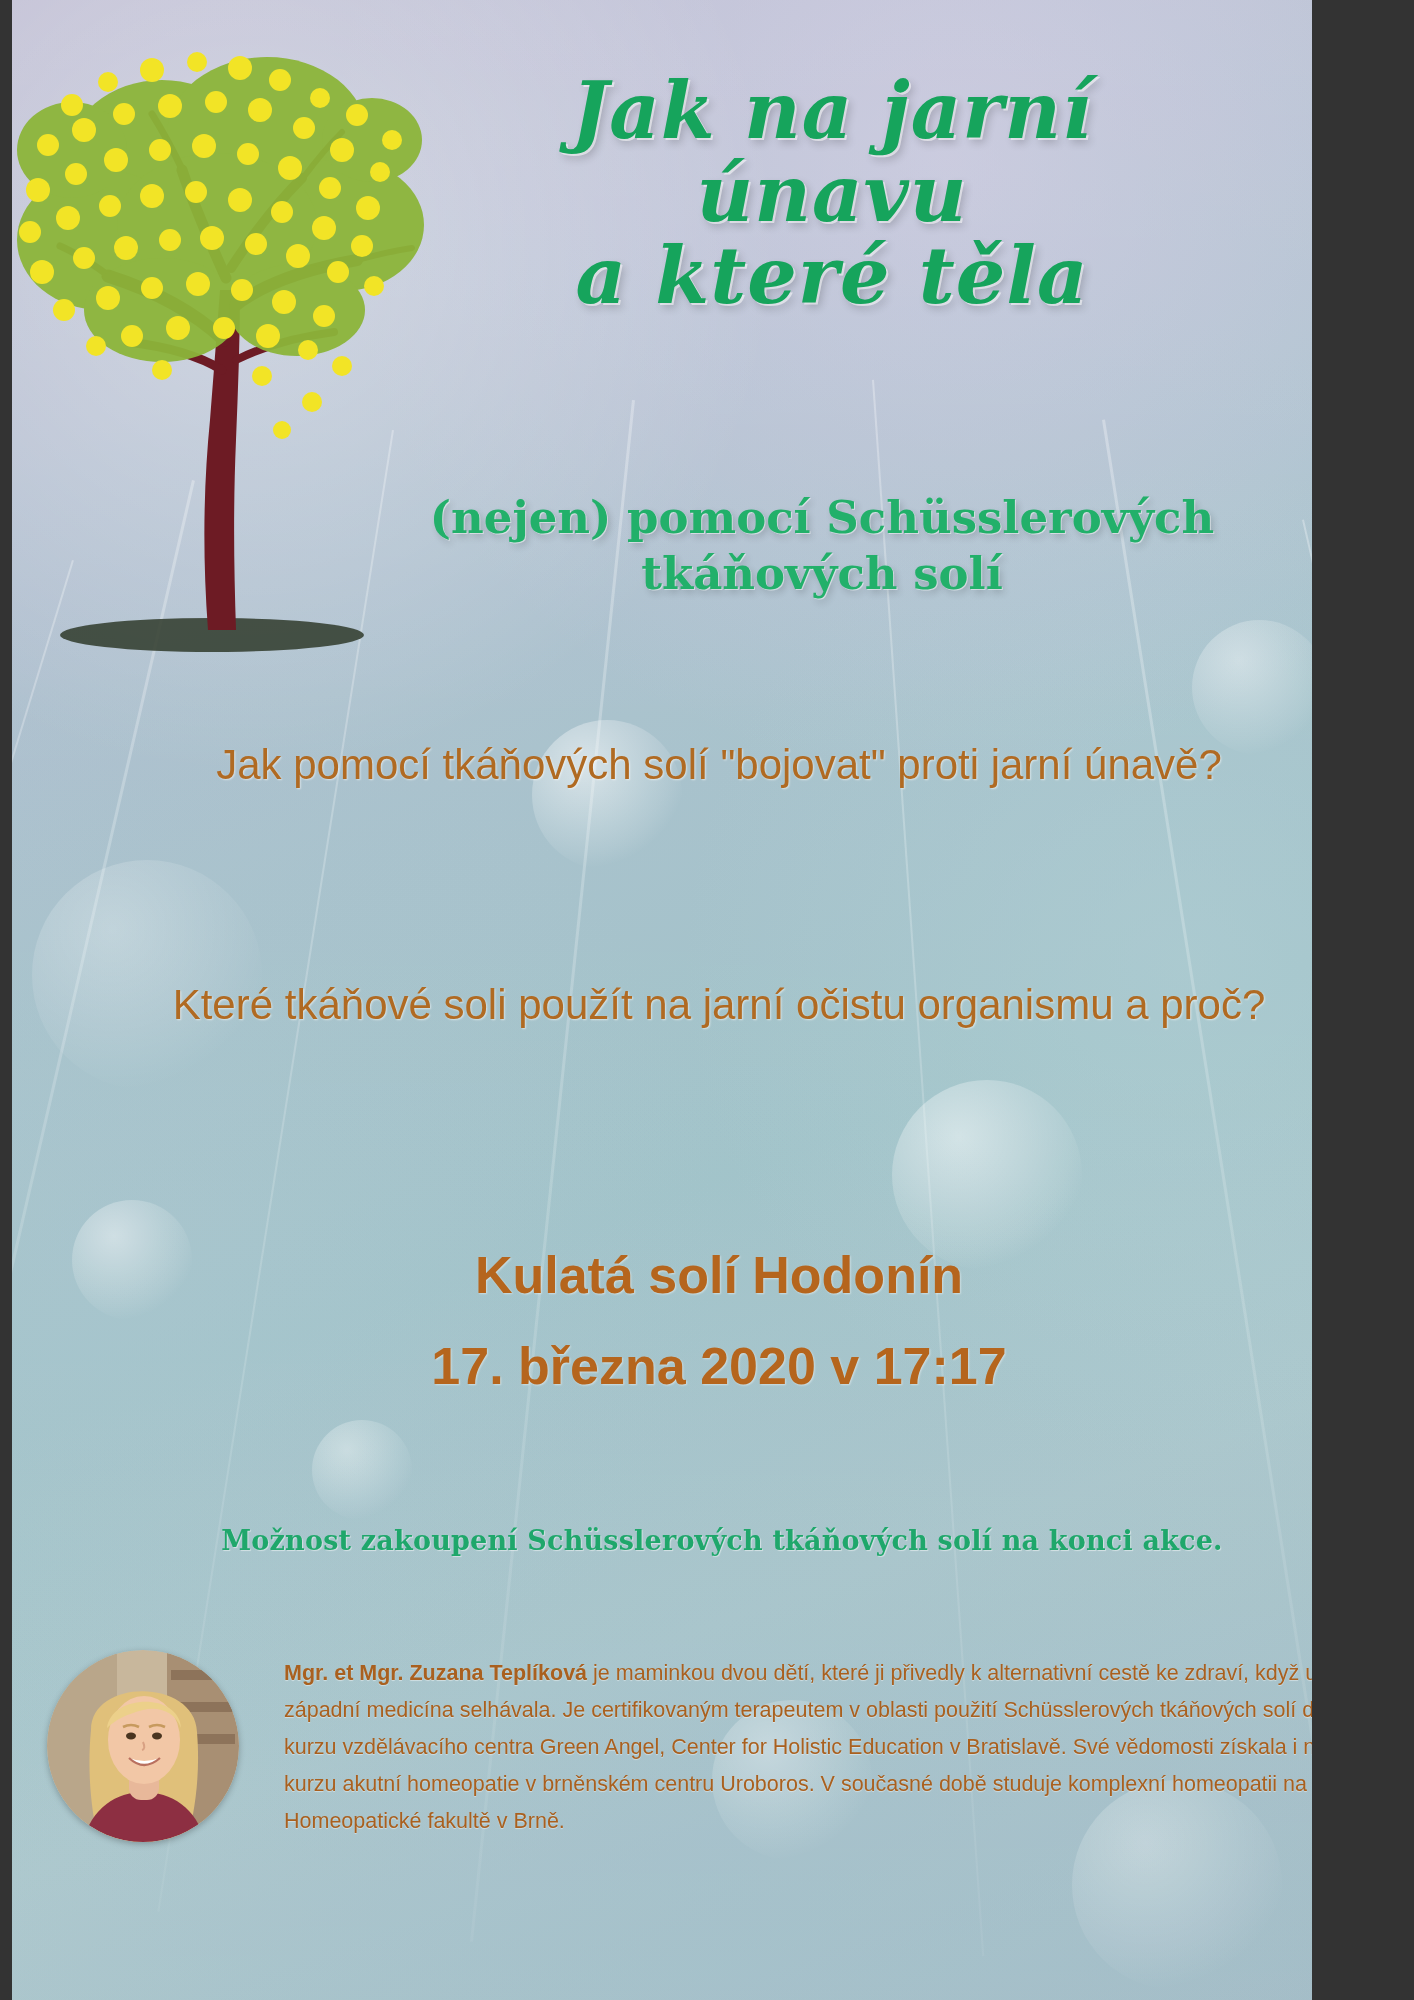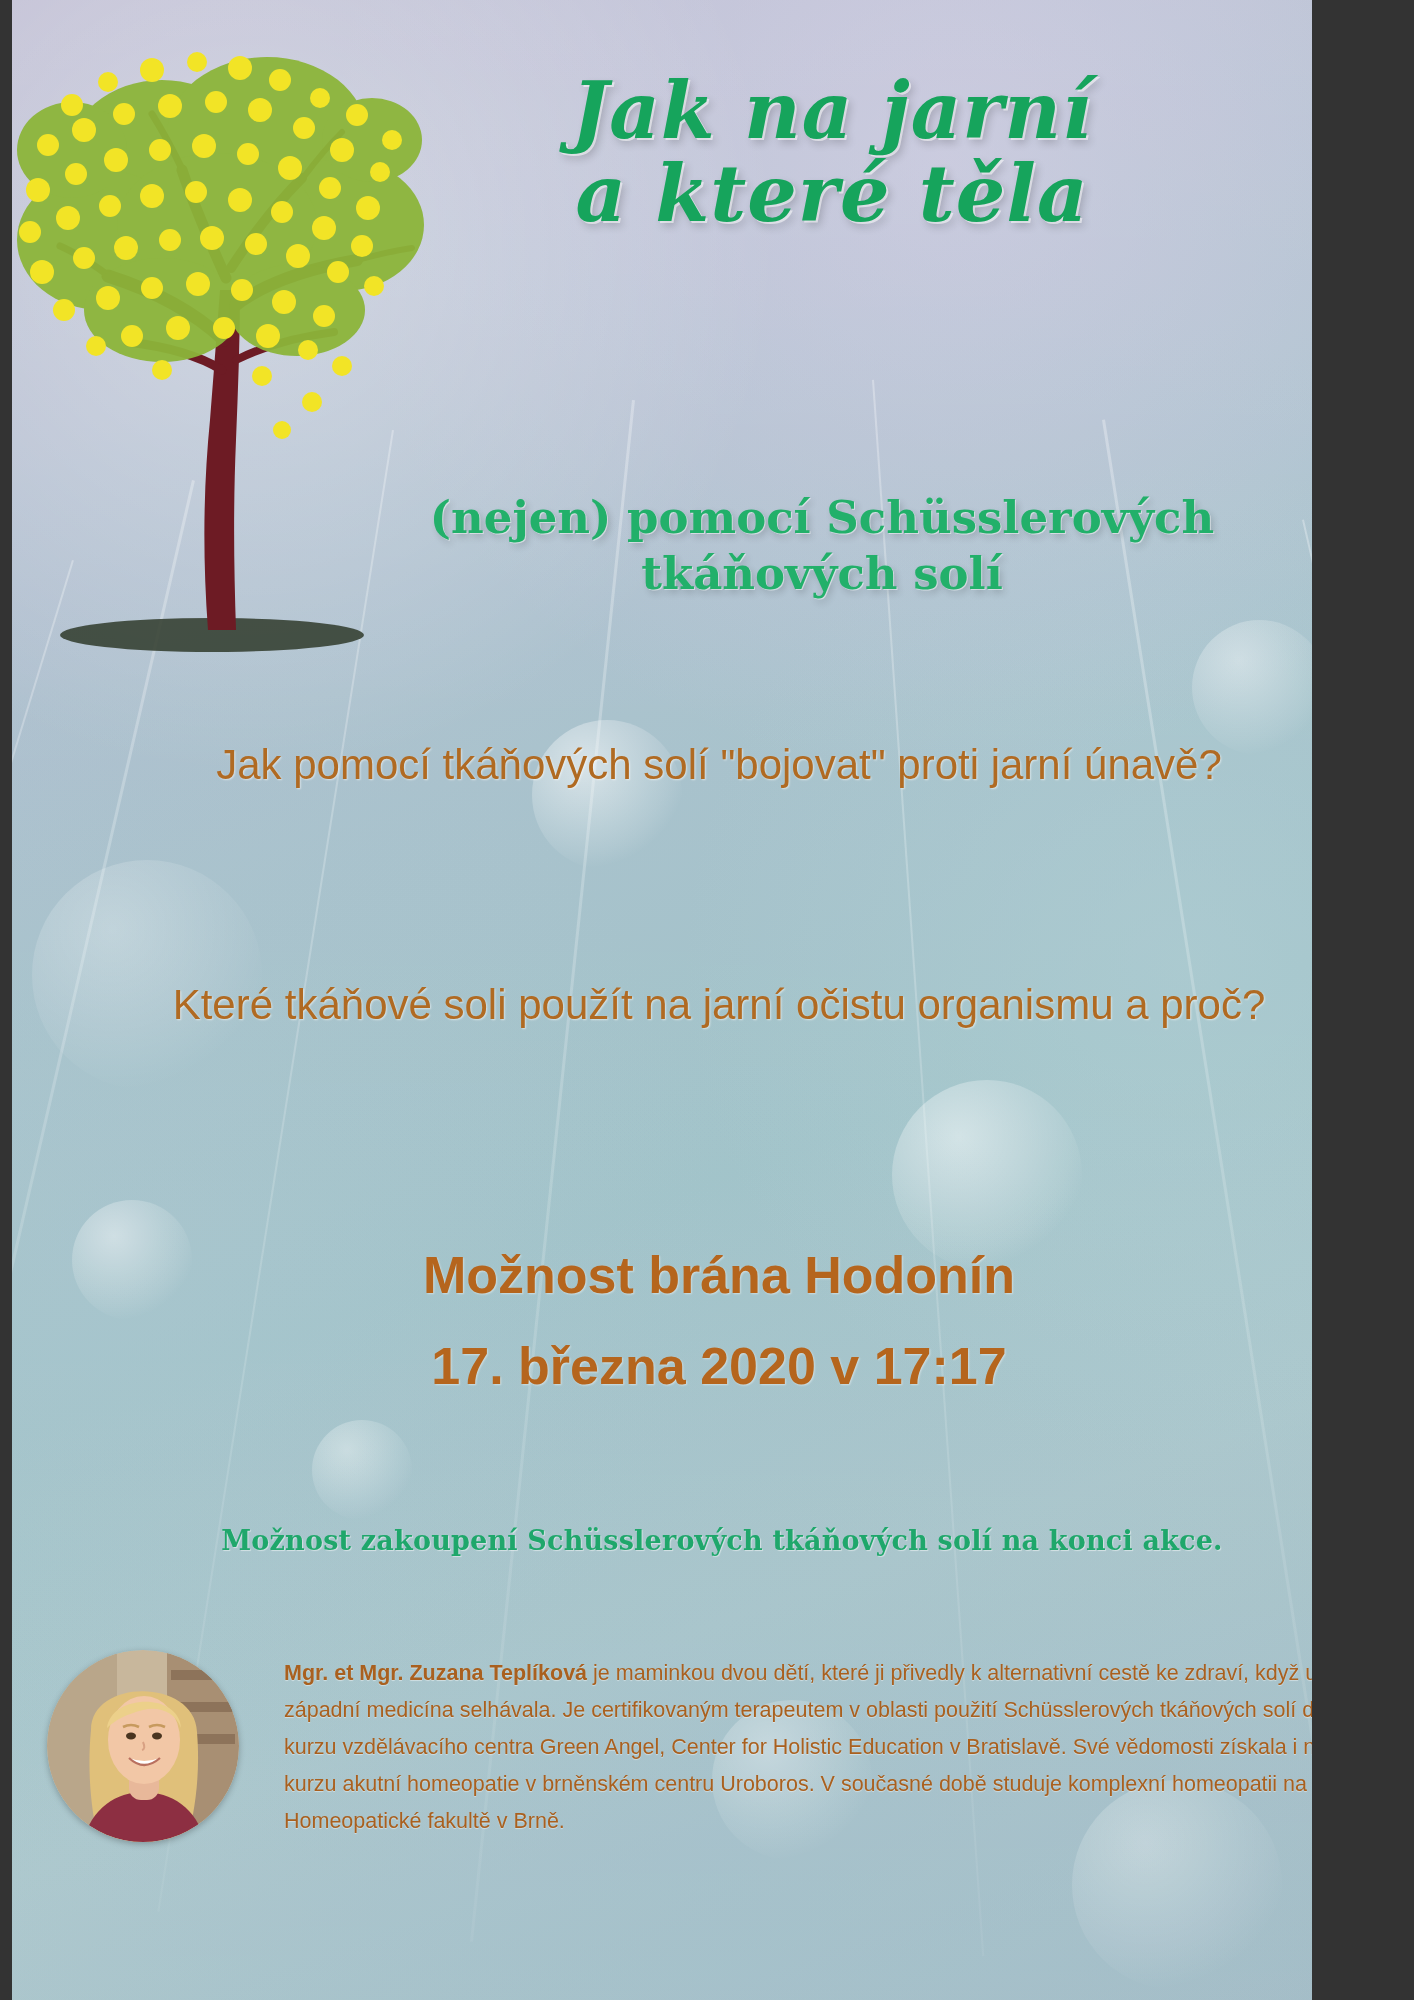--- a/index.html
+++ b/index.html
@@ -281,33 +281,34 @@
             <circle cx="250" cy="366" r="10"></circle>
           <circle cx="300" cy="392" r="10"></circle>
             <circle cx="270" cy="420" r="9"></circle>
         </g>
       </g>
     </svg>
   </div>
 
   <div id="headline">
     <span class="line l1">Jak na jarní</span>
+    <span class="line l2">únavu</span>
     <span class="line l3">a které těla</span>
   </div>
 
   <div id="subheadline">
     <span class="line">(nejen) pomocí Schüsslerových</span>
     <span class="line">tkáňových solí</span>
   </div>
 
   <div class="question" id="question1">Jak pomocí tkáňových solí  "bojovat" proti jarní únavě?</div>
   <div class="question" id="question2">Které tkáňové soli použít na jarní očistu organismu a proč?</div>
 
   <div id="venue-block">
-    <span class="line">Možnost brána Hodonín</span>
+    <span class="line">Kulatá solí Hodonín</span>
     <span class="line">17. března 2020 v 17:17</span>
   </div>
 
   <div id="note">Možnost zakoupení Schüsslerových tkáňových solí na konci akce.</div>
 
   <div id="avatar">
     <svg viewBox="0 0 192 192" width="192" height="192" xmlns="http://www.w3.org/2000/svg">
       <defs>
         <clipPath id="circ">
             <circle cx="96" cy="96" r="96"></circle>

